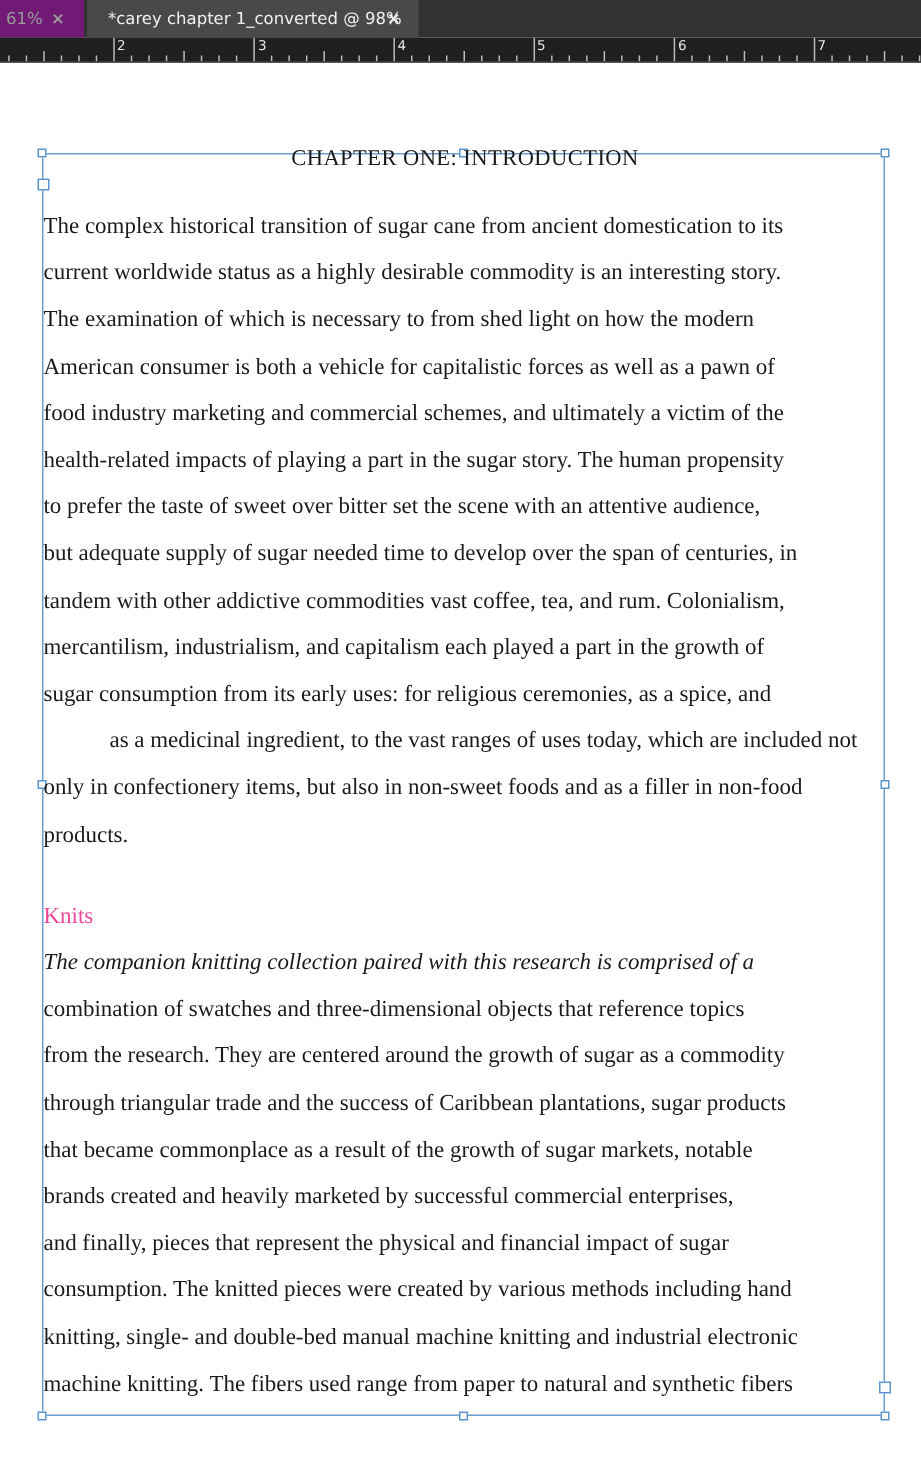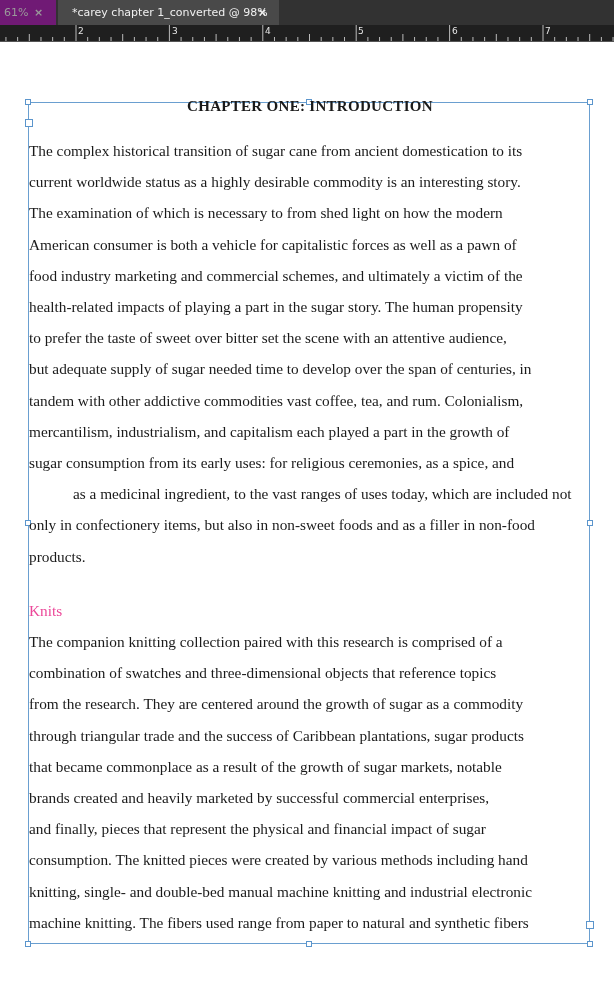--- a/index.html
+++ b/index.html
@@ -41,21 +41,21 @@
       position: absolute; left: 28px; top: 102px; width: 562px; height: 842px;
       border: 1px solid #6a9fd0; box-sizing: border-box;
     }
     .handle {
       position: absolute; width: 6px; height: 6px; background: #fff;
       border: 1px solid #5b95cc; box-sizing: border-box;
     }
     .chapter-title {
       position: absolute; left: 29px; top: 98px; width: 562px;
       text-align: center; font-size: 15px; letter-spacing: 0.3px;
-      color: #1a1a1a; margin: 0; font-weight: bold;
+      color: #1a1a1a; margin: 0; font-weight: normal;
     }
     .line {
       position: absolute; left: 29px; white-space: nowrap;
       font-size: 15.3px; color: #1a1a1a; line-height: 20px;
     }
     .subhead {
       position: absolute; left: 29px; font-size: 15.3px; color: #ec4899; line-height: 20px;
     }
   </style>
 </head>
@@ -161,21 +161,21 @@
     <div class="line" style="top: 359.4px;">but adequate supply of sugar needed time to develop over the span of centuries, in</div>
     <div class="line" style="top: 390.6px;">tandem with other addictive commodities vast coffee, tea, and rum. Colonialism,</div>
     <div class="line" style="top: 421.8px;">mercantilism, industrialism, and capitalism each played a part in the growth of</div>
     <div class="line" style="top: 453px;">sugar consumption from its early uses: for religious ceremonies, as a spice, and</div>
     <div class="line" style="top: 484.2px; margin-left: 44px;">as a medicinal ingredient, to the vast ranges of uses today, which are included not</div>
     <div class="line" style="top: 515.4px;">only in confectionery items, but also in non-sweet foods and as a filler in non-food</div>
     <div class="line" style="top: 546.6px;">products.</div>
   </div>
 <div class="subhead" style="top:601px">Knits</div>
 <div id="para2">
-    <div class="line" style="top: 632px;">The companion knitting collection paired with this research is comprised of a</div>
+    <div class="line" style="top: 632px; font-style: italic;">The companion knitting collection paired with this research is comprised of a</div>
     <div class="line" style="top: 663.2px;">combination of swatches and three-dimensional objects that reference topics</div>
     <div class="line" style="top: 694.4px;">from the research. They are centered around the growth of sugar as a commodity</div>
     <div class="line" style="top: 725.6px;">through triangular trade and the success of Caribbean plantations, sugar products</div>
     <div class="line" style="top: 756.8px;">that became commonplace as a result of the growth of sugar markets, notable</div>
     <div class="line" style="top: 788px;">brands created and heavily marketed by successful commercial enterprises,</div>
     <div class="line" style="top: 819.2px;">and finally, pieces that represent the physical and financial impact of sugar</div>
     <div class="line" style="top: 850.4px;">consumption. The knitted pieces were created by various methods including hand</div>
     <div class="line" style="top: 881.6px;">knitting, single- and double-bed manual machine knitting and industrial electronic</div>
     <div class="line" style="top: 912.8px;">machine knitting. The fibers used range from paper to natural and synthetic fibers</div>
   </div>

